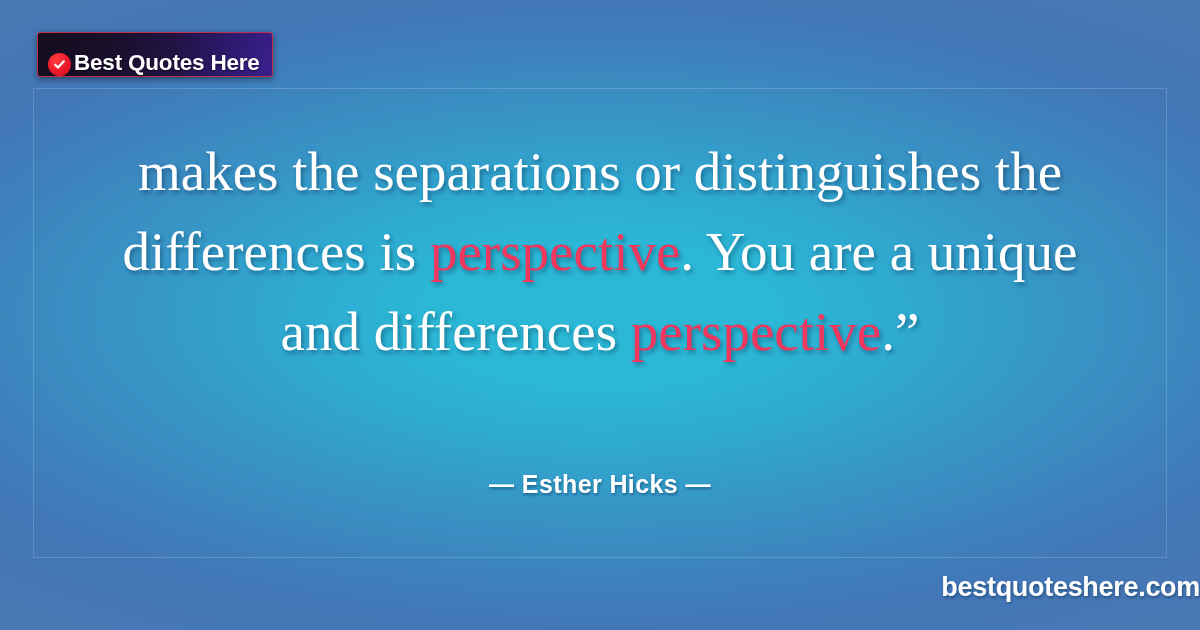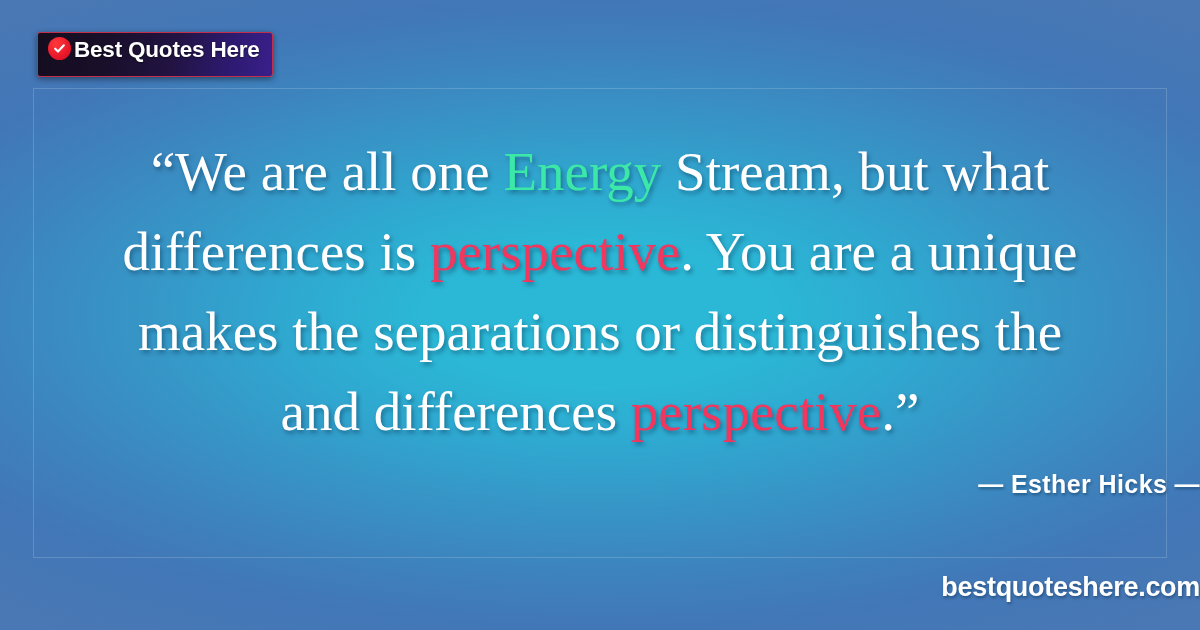--- a/index.html
+++ b/index.html
@@ -42,21 +42,21 @@
     pointer-events: none;
   }
 
   
   #logo-badge {
     position: absolute;
     left: 37px;
     top: 32px;
     height: 45px;
     display: flex;
-    align-items: flex-start;
+    align-items: flex-end;
     padding: 4px 12px 0 10px;
     background: linear-gradient(100deg, #140d1e 0%, #190f2a 30%, #221343 58%, #2c1a6e 80%, #3a1f8c 100%);
     border: 1px solid #c0304a;
     border-radius: 3px;
     box-shadow: 0 2px 6px rgba(0,0,0,0.45);
     box-sizing: border-box;
   }
 
   #check-badge-icon {
     width: 23px;
@@ -102,21 +102,21 @@
 
   .accent-green { color: #3ce8a8; }
   .accent-pink  { color: #f2375f; }
 
   
   #author-line {
     position: absolute;
     left: 0;
     top: 470px;
     width: 1200px;
-    text-align: right;
+    text-align: center;
     font-family: "Liberation Sans", sans-serif;
     font-size: 25px;
     font-weight: bold;
     color: #ffffff;
     letter-spacing: 0.4px;
     text-shadow: 1px 2px 3px rgba(0, 40, 70, 0.45);
   }
 
   
   #footer-site {
@@ -144,27 +144,24 @@
     <span id="check-badge-icon">
       <svg width="15" height="15" viewBox="0 0 16 16" aria-hidden="true">
         <path d="M3.4 8.2 L6.4 11.2 L12.6 4.6" fill="none" stroke="#ffffff" stroke-width="2.3" stroke-linecap="round" stroke-linejoin="round"></path>
       </svg>
     </span>
     <span id="logo-text">Best Quotes Here</span>
   </div>
 
   <div id="quote-block">
     <div class="quote-line">
-      <span>“We are all one </span><span class="accent-green">Energy</span><span> Stream, but what</span>
+      <span>makes the separations or distinguishes the</span>
     </div>
     <div class="quote-line">
       <span>differences is </span><span class="accent-pink">perspective</span><span>. You are a unique</span>
-    </div>
-    <div class="quote-line">
-      <span>makes the separations or distinguishes the</span>
     </div>
     <div class="quote-line">
       <span>and differences </span><span class="accent-pink">perspective</span><span>.”</span>
     </div>
   </div>
 
   <div id="author-line">— Esther Hicks —</div>
 
   <div id="footer-site">bestquoteshere.com</div>
 

